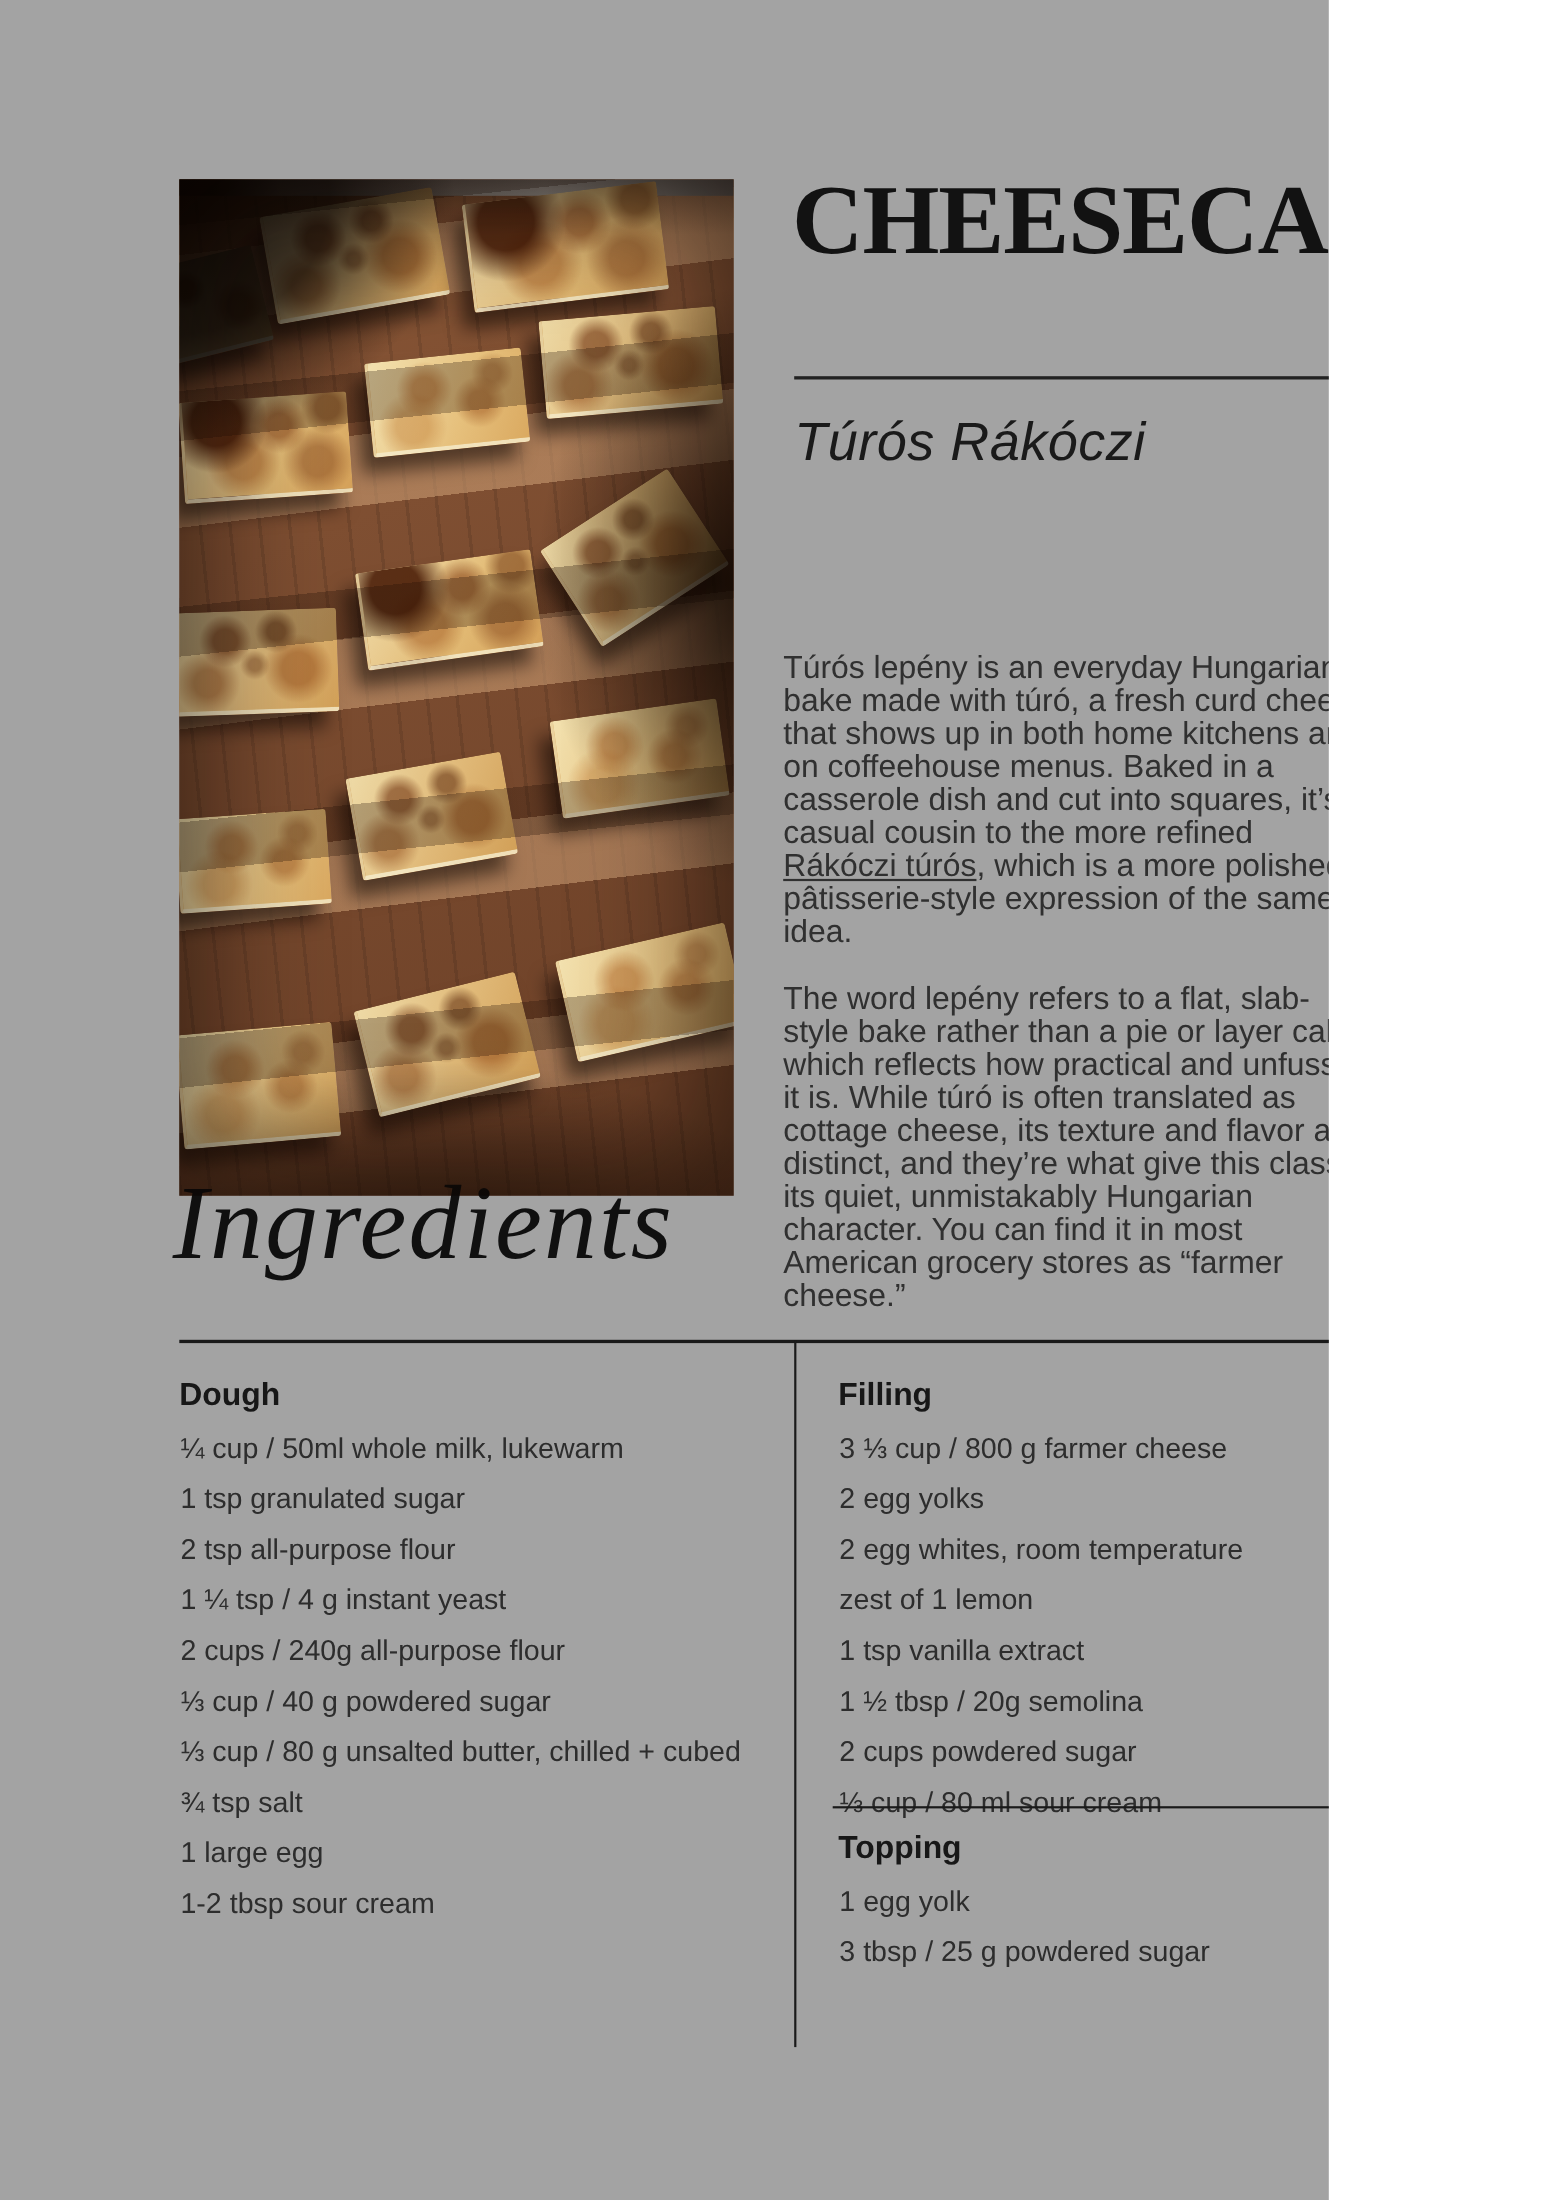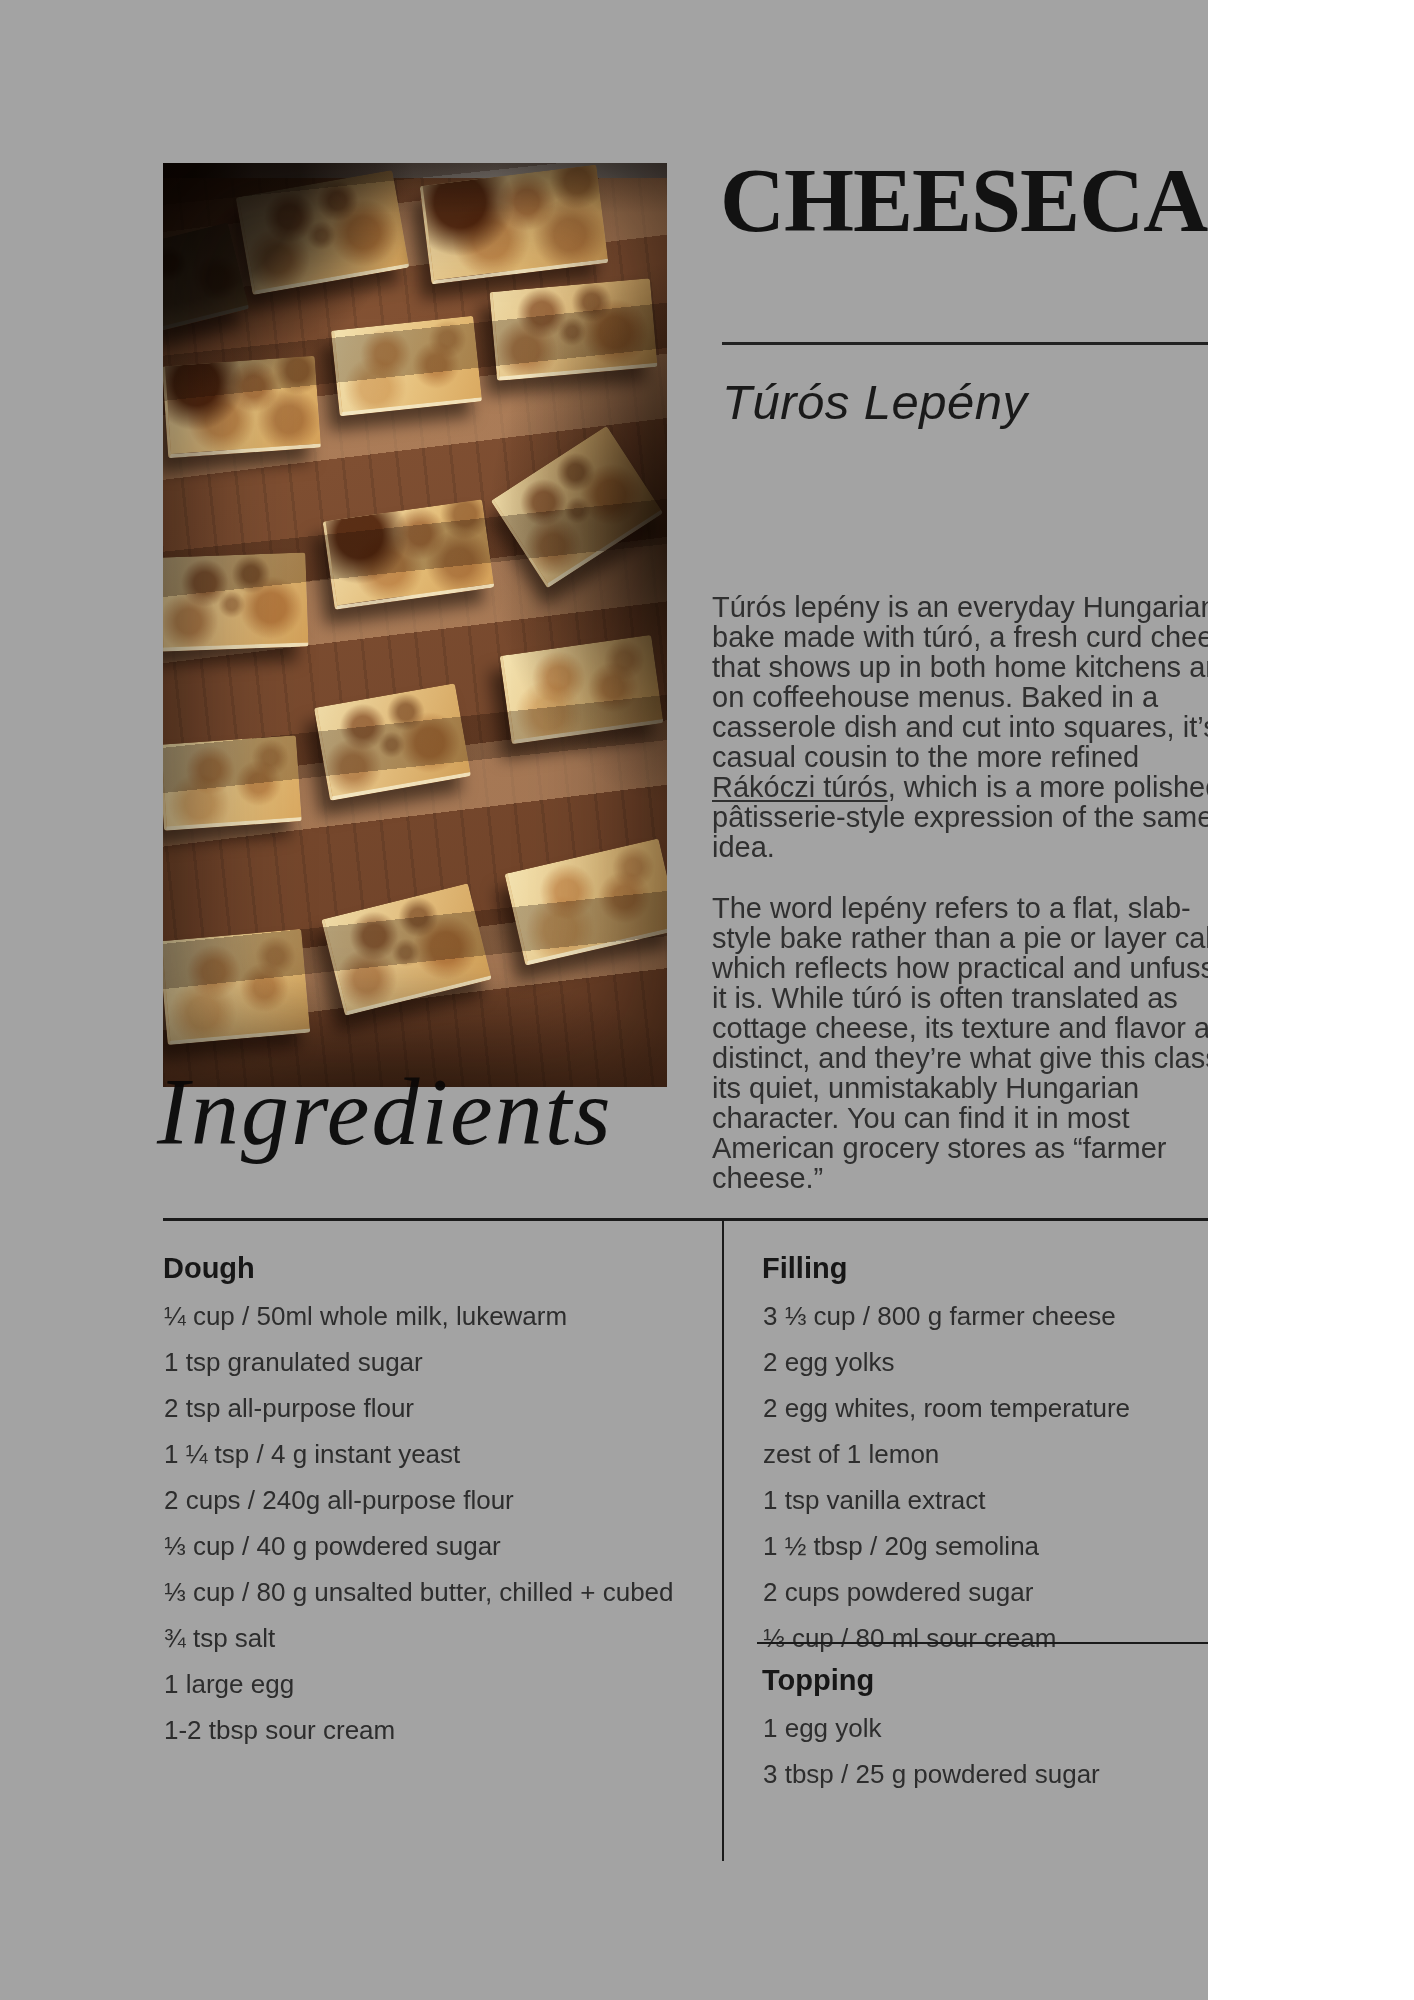--- a/index.html
+++ b/index.html
@@ -103,21 +103,21 @@
     <div class="sq sq-b" style="left:158px;top:532px;width:140px;height:90px;transform:rotate(-10deg);"></div>
     <div class="sq sq-c" style="left:-2px;top:577px;width:135px;height:82px;transform:rotate(-4deg);"></div>
     <div class="sq sq-c" style="left:350px;top:692px;width:155px;height:90px;transform:rotate(-13deg);"></div>
     <div class="sq sq-b" style="left:168px;top:737px;width:148px;height:95px;transform:rotate(-14deg);"></div>
     <div class="sq sq-c" style="left:0px;top:772px;width:140px;height:100px;transform:rotate(-5deg);"></div>
     <div class="shade"></div>
   </div>
 
   <h1 class="title"><span>CHEESECAKE</span><br></h1>
   <div class="title-rule"></div>
-  <div class="subtitle">Túrós Lepény</div>
+  <div class="subtitle">Túrós Rákóczi</div>
 
   <div class="intro">
     <p><span>Túrós lepény is an everyday Hungarian bake made with túró, a fresh curd cheese that shows up in both home kitchens and on coffeehouse menus. Baked in a casserole dish and cut into squares, it’s a casual cousin to the more refined </span><a class="link">Rákóczi túrós</a><span>, which is a more polished, pâtisserie-style expression of the same idea.</span></p>
     <p>The word lepény refers to a flat, slab-style bake rather than a pie or layer cake, which reflects how practical and unfussy it is. While túró is often translated as cottage cheese, its texture and flavor are distinct, and they’re what give this classic its quiet, unmistakably Hungarian character. You can find it in most American grocery stores as “farmer cheese.”</p>
   </div>
 
   <div class="ing-heading">Ingredients</div>
   <div class="rule main-rule"></div>
   <div class="col-divider"></div>
 

